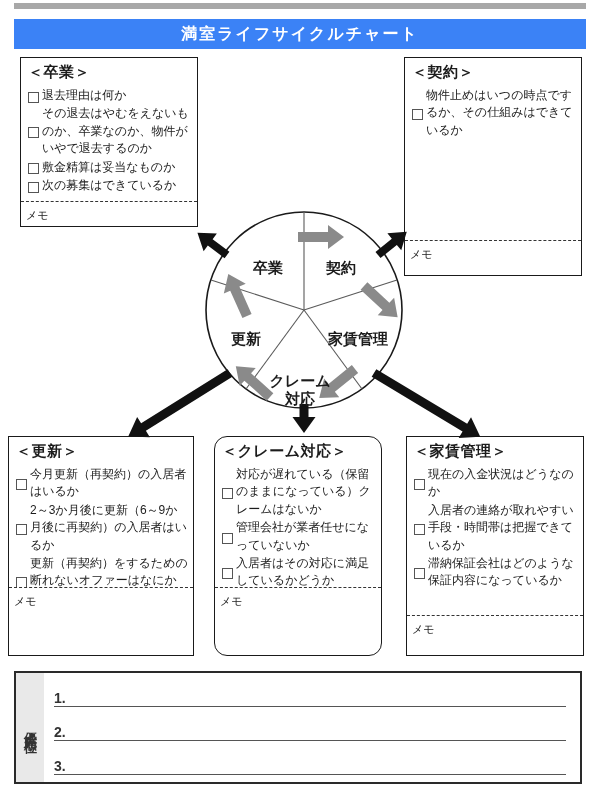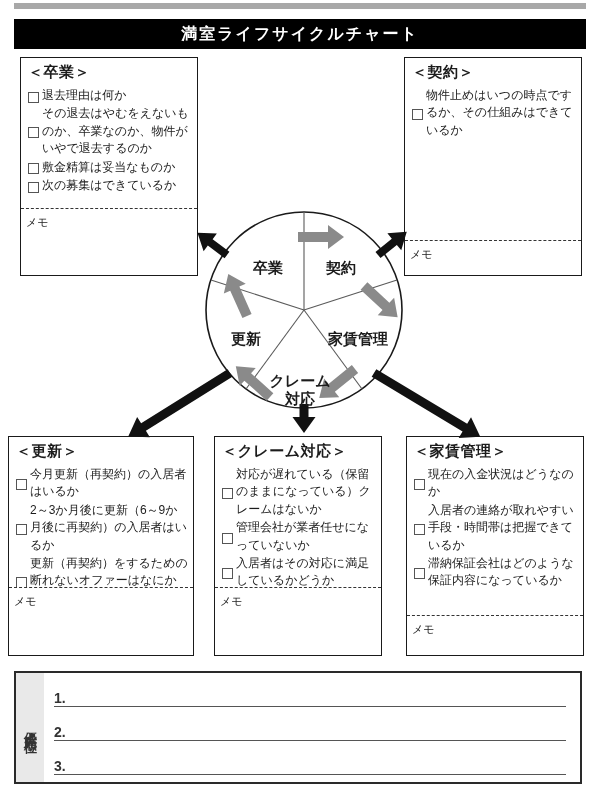--- a/index.html
+++ b/index.html
@@ -2,32 +2,32 @@
 <html><head>
 <meta charset="utf-8">
 <style>
   html,body{margin:0;padding:0;background:#fff;}
   .page{
     position:relative;width:600px;height:793px;background:#fff;overflow:hidden;
     font-family:"Liberation Sans","DejaVu Sans",sans-serif;color:#1c1c1c;
   }
   .top-rule{position:absolute;left:14px;top:3px;width:572px;height:6px;background:#a8a8a8;}
   .title-bar{
-    position:absolute;left:14px;top:19px;width:572px;height:30px;background:#000000;
+    position:absolute;left:14px;top:19px;width:572px;height:30px;background:#3b82f6;
     color:#fff;font-size:16px;font-weight:bold;letter-spacing:2px;
     display:flex;align-items:center;justify-content:center;
   }
   .box{
     position:absolute;background:#fff;border:1.6px solid #1a1a1a;
     display:flex;flex-direction:column;box-sizing:border-box;
   }
-  .box-graduation{left:20px;top:57px;width:178px;height:219px;}
+  .box-graduation{left:20px;top:57px;width:178px;height:170px;}
   .box-contract{left:404px;top:57px;width:178px;height:219px;gap:32px;}
   .box-renewal{left:8px;top:436px;width:186px;height:220px;}
-  .box-claim{left:214px;top:436px;width:168px;height:220px;}
+  .box-claim{left:214px;top:436px;width:168px;height:220px;border-radius:13px;}
   .box-rent{left:406px;top:436px;width:178px;height:220px;gap:28px;}
   .box-content{height:150px;overflow:hidden;padding:5px 5px 0 7px;box-sizing:border-box;}
   .box-title{margin:0 0 5px 0;font-size:15px;font-weight:bold;letter-spacing:0.5px;}
   .item{display:flex;align-items:center;margin-bottom:1px;}
   .cb{
     flex:0 0 auto;width:11px;height:11px;border:1.3px solid #555;background:#fff;
     margin:3px 3px 0 0;box-sizing:border-box;
   }
   .item-text{font-size:12px;line-height:1.45;letter-spacing:0;}
   .memo{flex:1;border-top:1.4px dashed #333;padding:3px 5px;}

